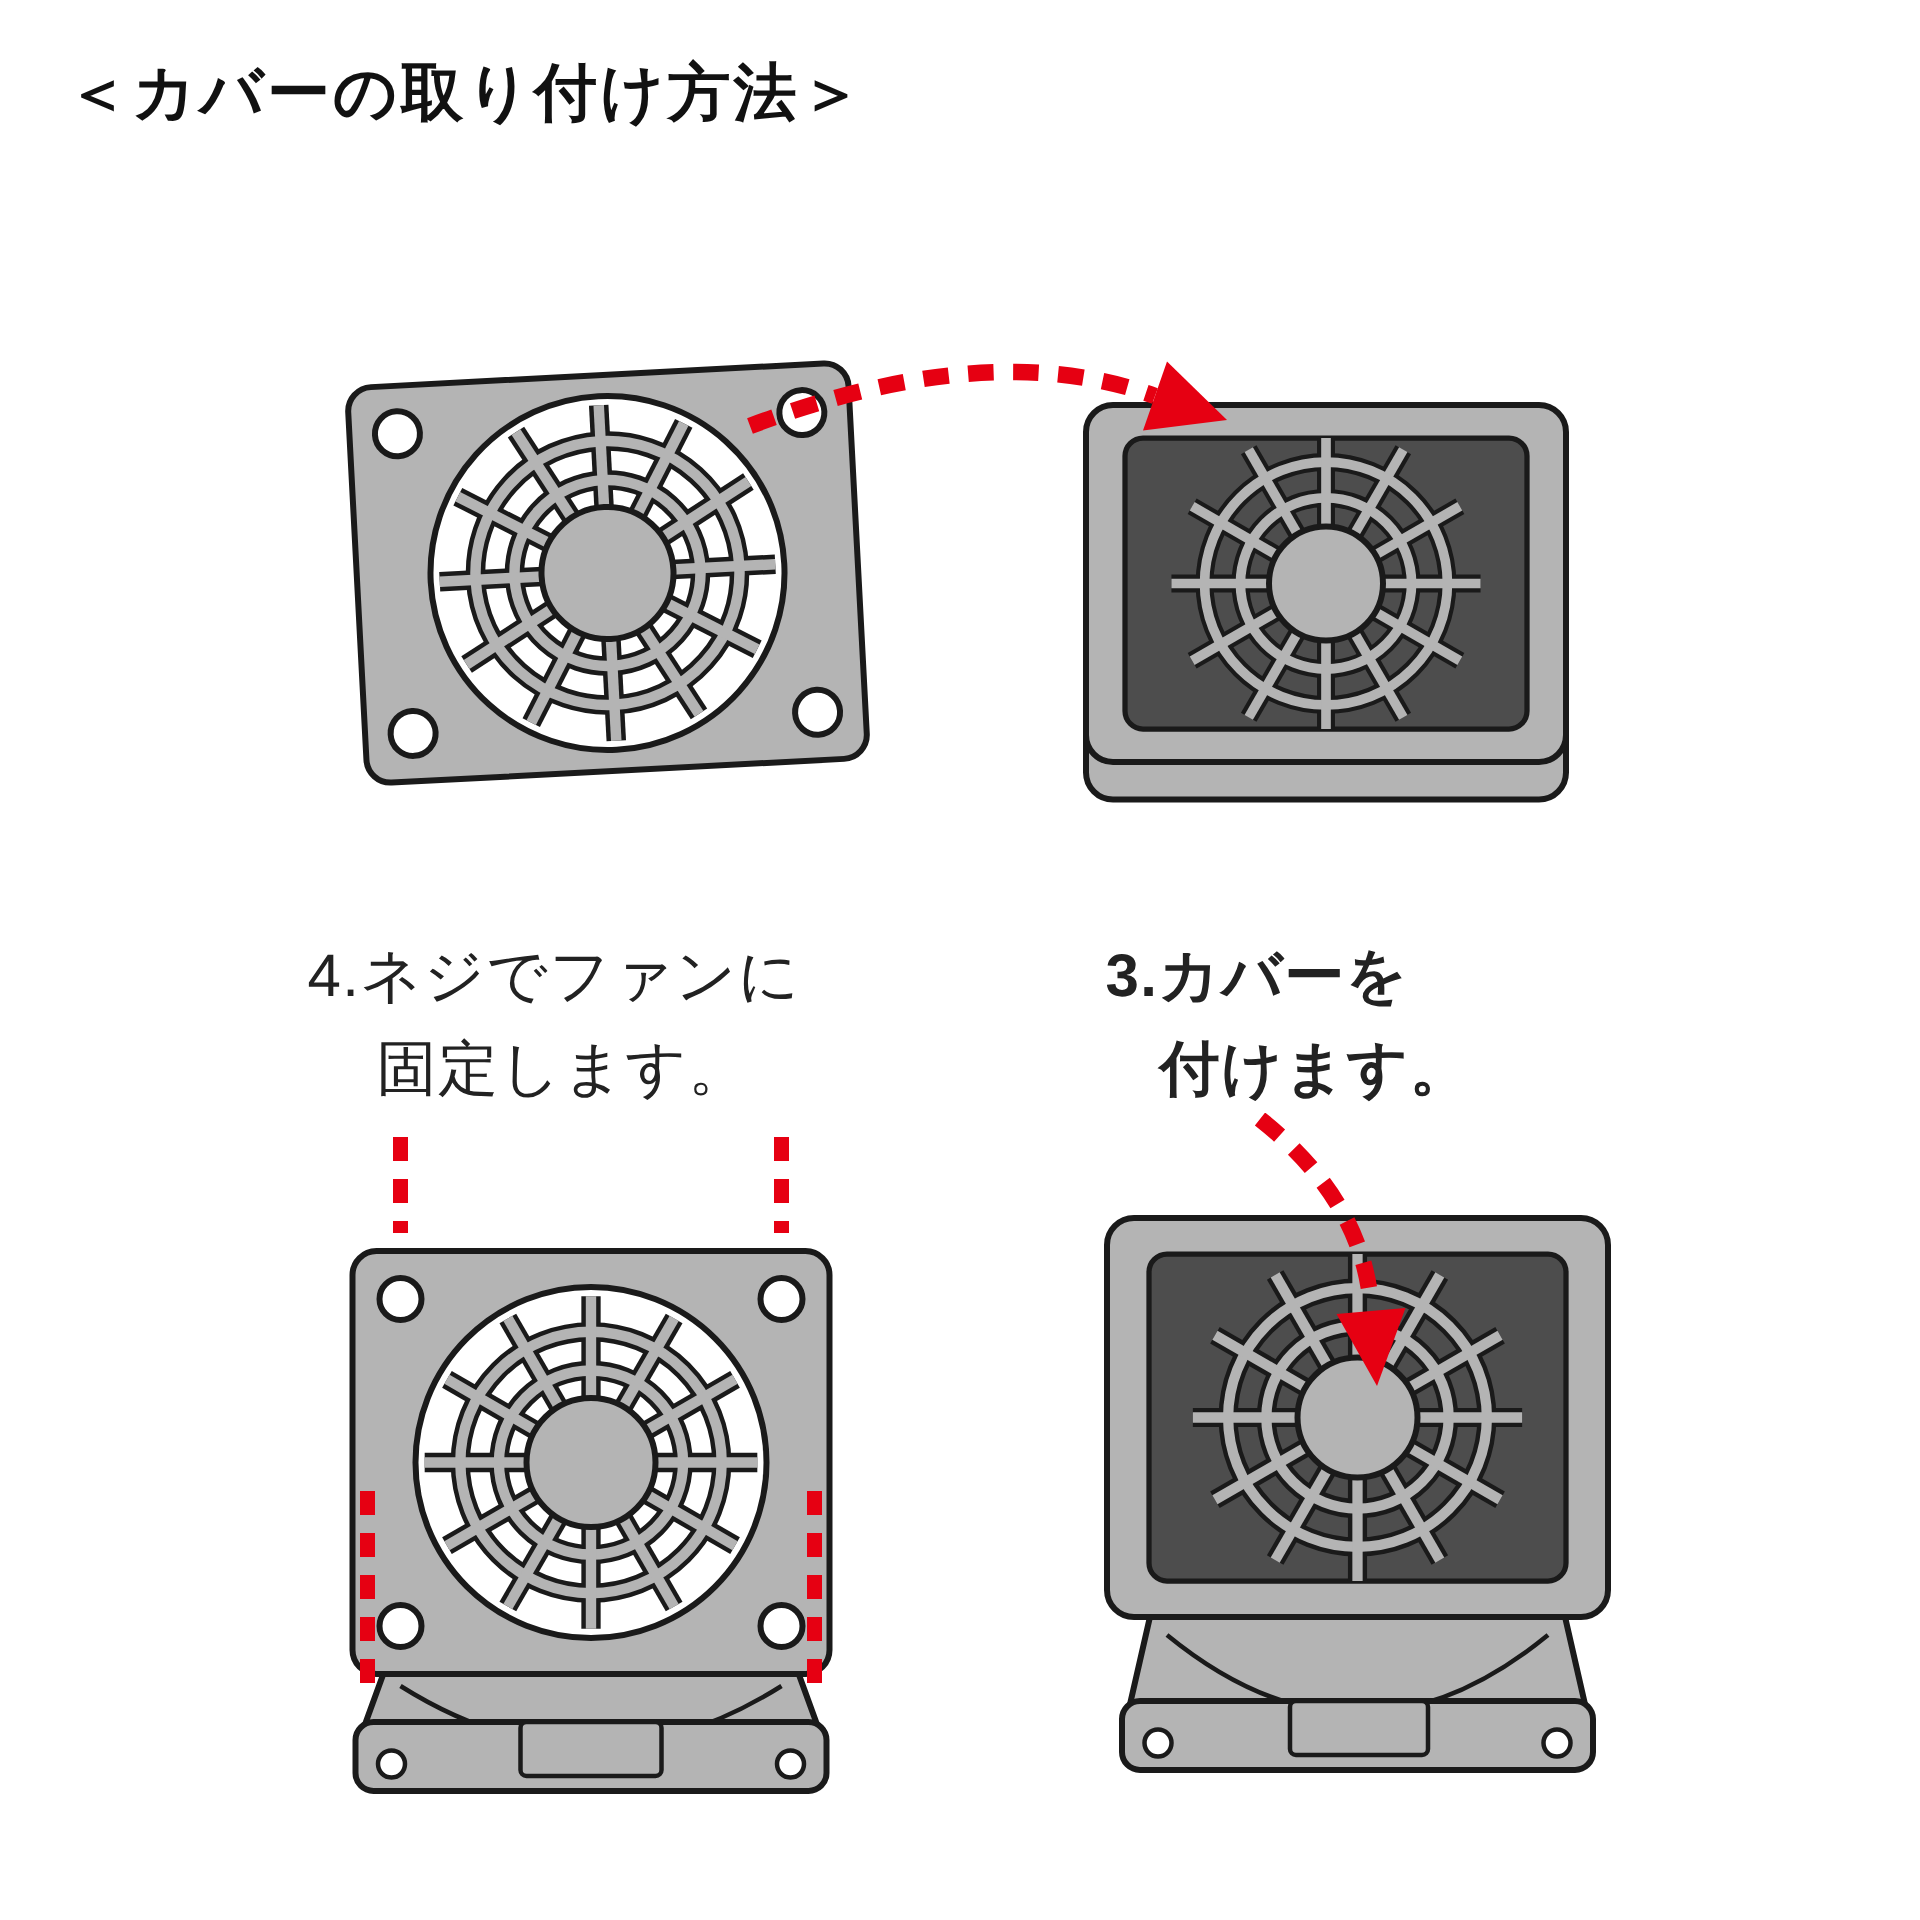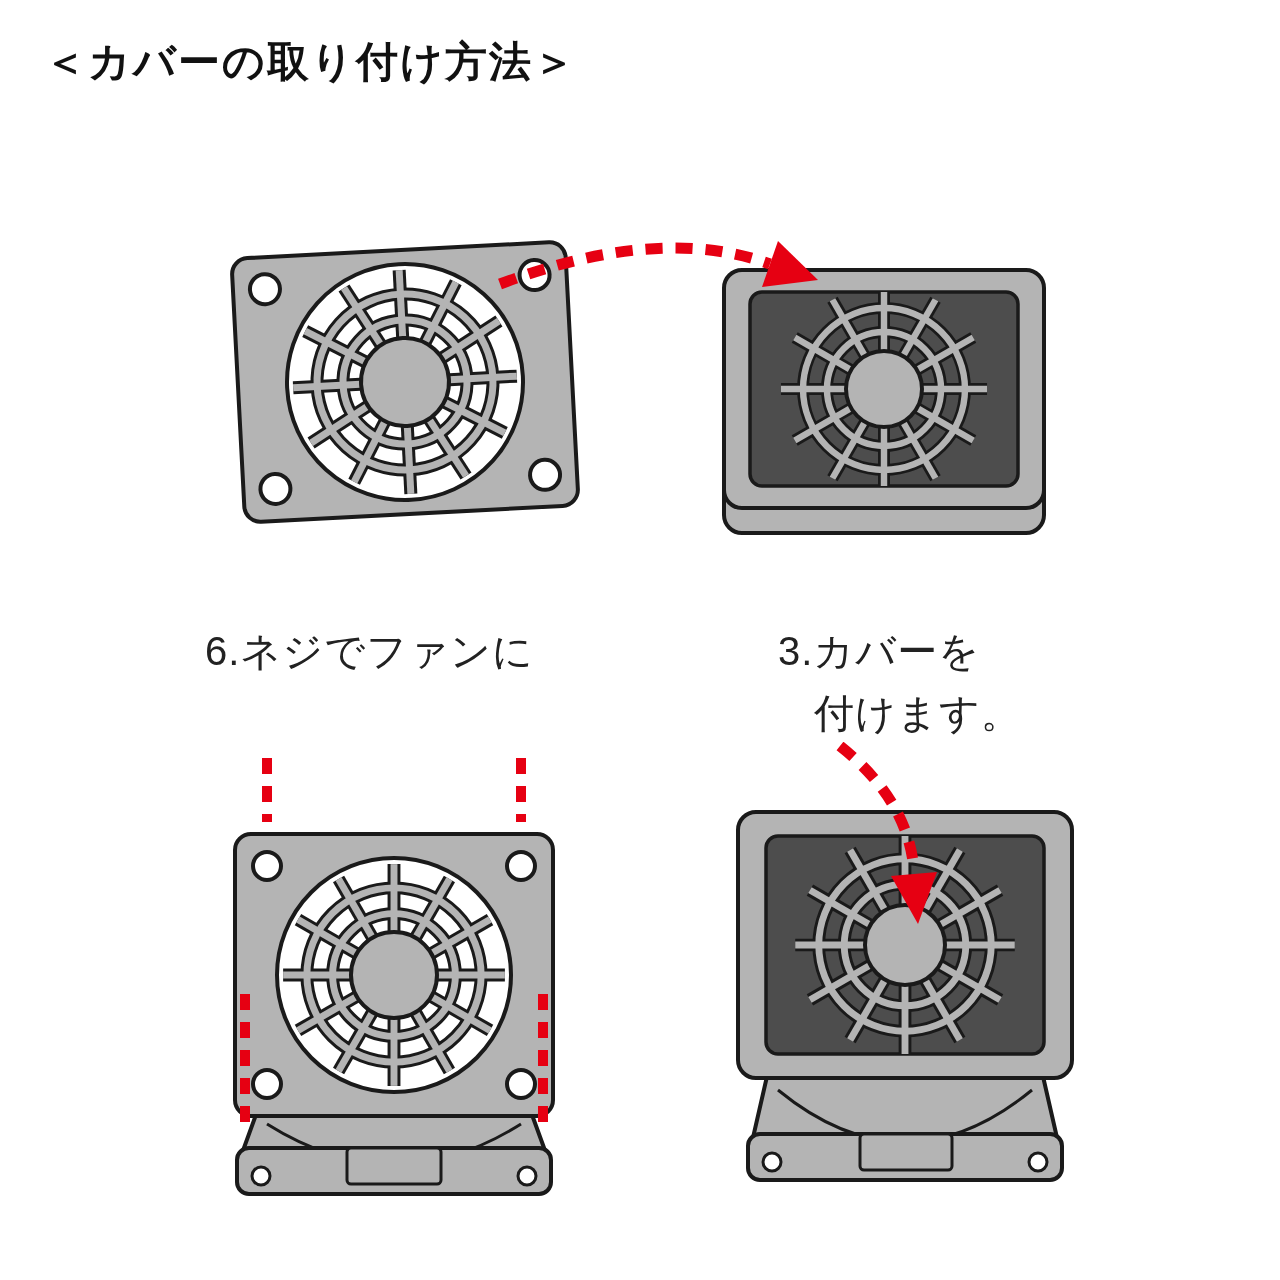--- a/index.html
+++ b/index.html
@@ -10,21 +10,21 @@
   .title{
     position:absolute;left:44px;top:34px;margin:0;
     font-size:42px;font-weight:700;color:#111;letter-spacing:2px;
   }
   .step-label{
     position:absolute;font-size:40px;font-weight:500;color:#222;
     line-height:1.55;letter-spacing:1px;
   }
   #step1{left:212px;top:148px;}
   #step2{left:205px;top:620px;}
-  #step3{left:778px;top:620px;}
+  #step3{left:737px;top:620px;font-weight:bold;}
   .indent2{margin-left:46px;}
   .indent3{margin-left:36px;}
   .illu{position:absolute;}
   
   .part{fill:#b4b4b4;stroke:#1a1a1a;stroke-width:4;}
   .part-thin{fill:#b4b4b4;stroke:#1a1a1a;stroke-width:3;}
   .recess{fill:#4d4d4d;stroke:#1a1a1a;stroke-width:3.5;}
   .hole{fill:#ffffff;stroke:#1a1a1a;stroke-width:4;}
   .hole-sm{fill:#ffffff;stroke:#1a1a1a;stroke-width:3;}
   .opening{fill:#ffffff;stroke:#1a1a1a;stroke-width:4;}
@@ -58,21 +58,22 @@
         <use href="#sp" transform="rotate(300)"></use>
         <use href="#sp" transform="rotate(330)"></use>
       </g>
     </defs>
   </svg>
 
   <h1 class="title">＜カバーの取り付け方法＞</h1>
 
 
   <div id="step2" class="step-label">
-    <div>6.ネジでファンに</div>
+    <div>4.ネジでファンに</div>
+    <div class="indent2">固定します。</div>
   </div>
 
   <div id="step3" class="step-label">
     <div>3.カバーを</div>
     <div class="indent3">付けます。</div>
   </div>
 
   <svg class="illu" style="left:210px;top:222px" width="390" height="320" viewBox="0 0 390 320">
     <g transform="rotate(-3 195 160)">
       <rect x="28" y="28" width="334" height="264" rx="16" class="part"></rect>

